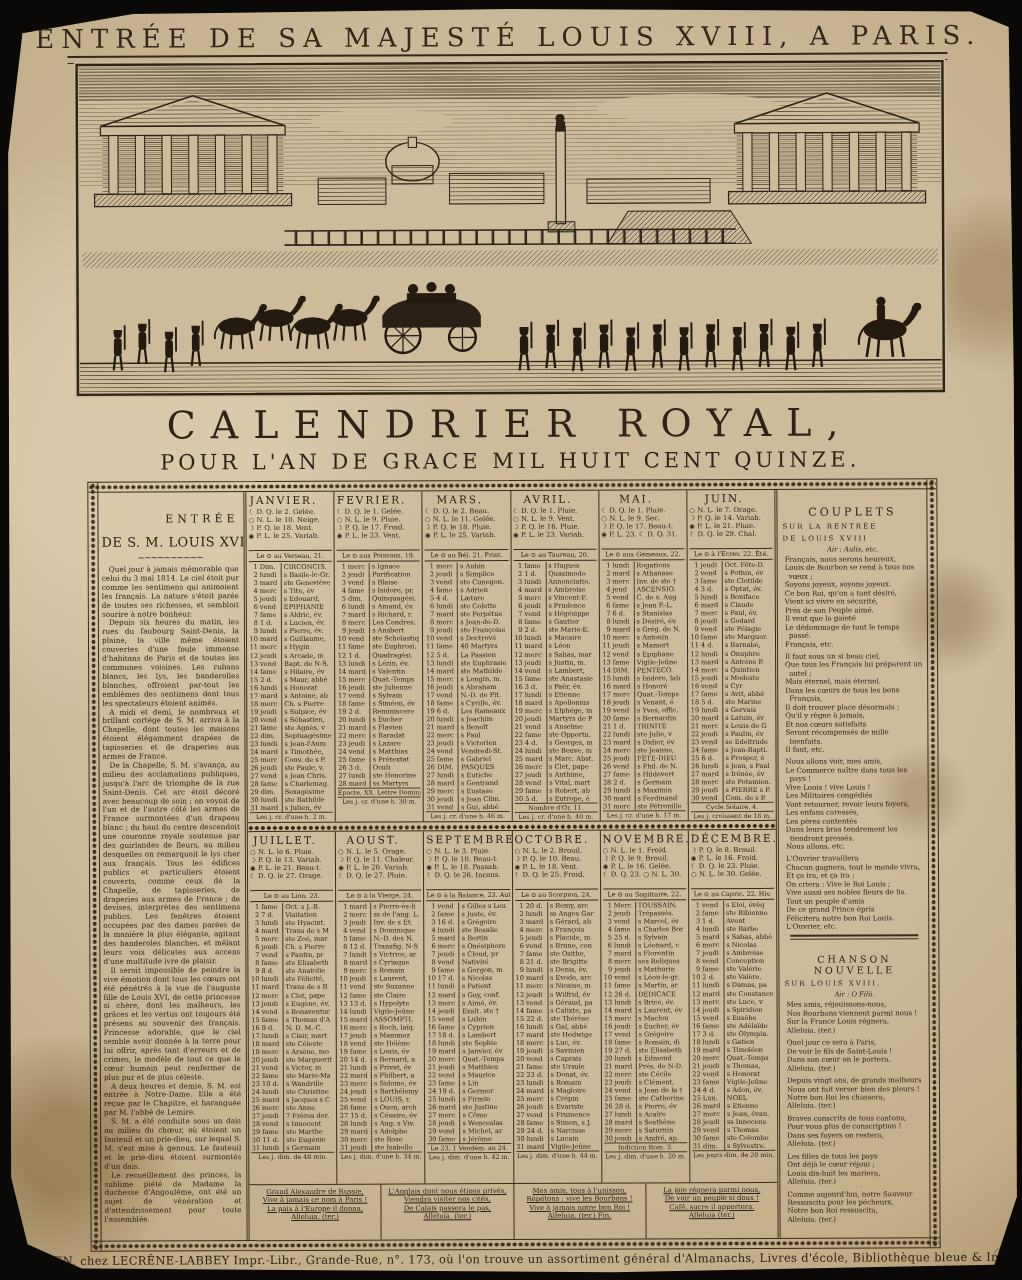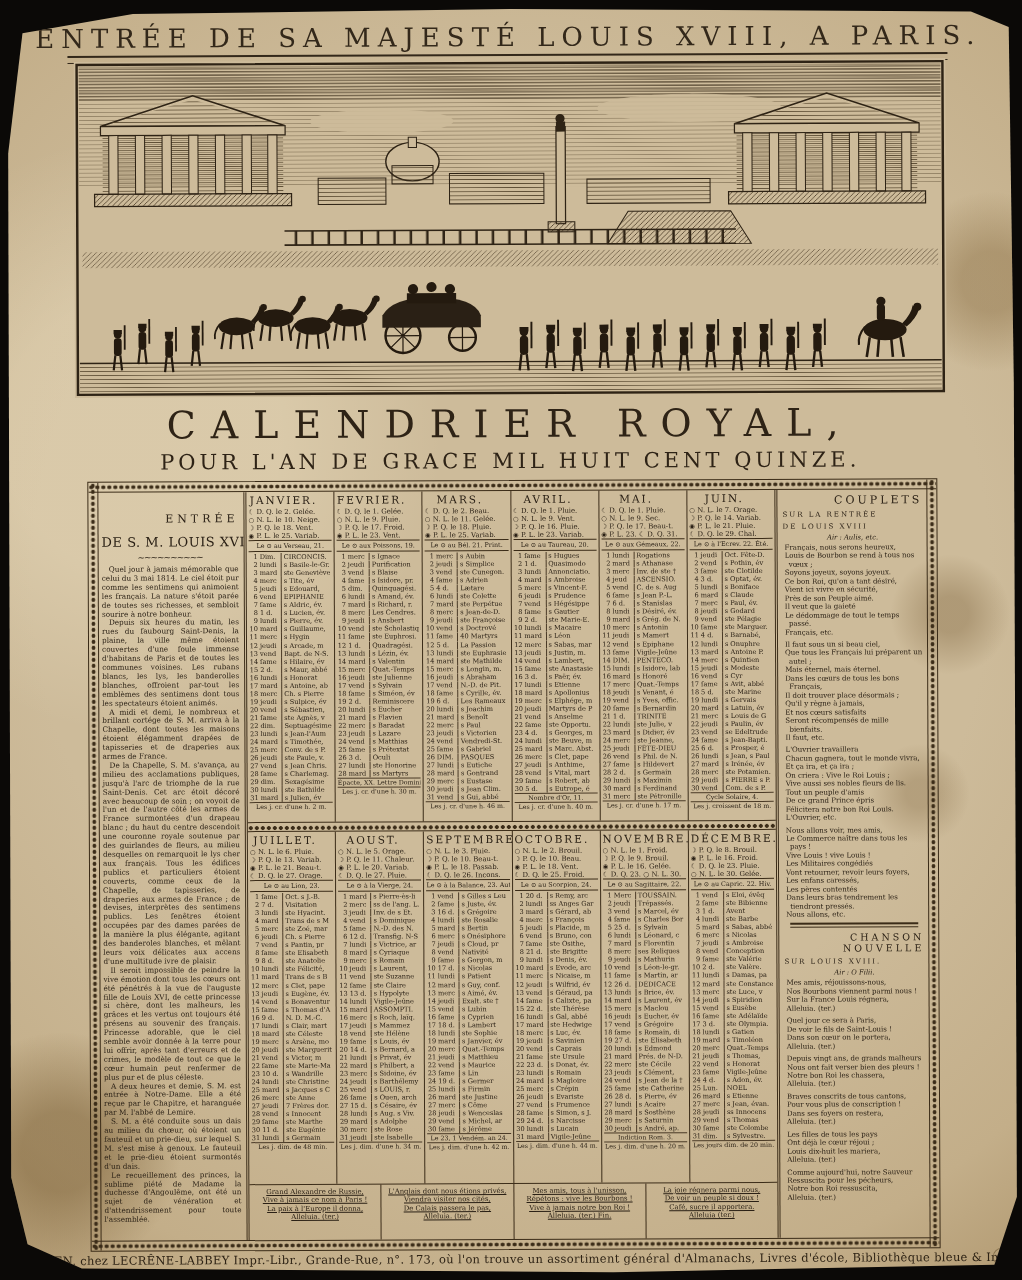--- a/index.html
+++ b/index.html
@@ -53,34 +53,34 @@
   .vbox{flex:1;border-right:1px solid #3b2c18;padding:3px 2px;text-align:center;
     font-size:6.9px;line-height:8.4px;overflow:hidden;text-decoration:underline;}
   .vbox:last-child{border-right:none;}
   
   .month{flex:1;border-right:1px solid #3b2c18;padding:1px 2px 0 2px;box-sizing:border-box;overflow:hidden;}
   .month:last-child{border-right:none;}
   .mname{text-align:center;font-size:10.5px;letter-spacing:2px;margin:1px 13px 2px 0;white-space:nowrap;}
   .phase{display:flex;align-items:center;font-size:6.9px;line-height:8px;white-space:nowrap;}
   .picon{font-family:"DejaVu Sans",sans-serif;font-size:6.5px;width:8px;display:inline-block;}
   .zod{font-size:6.4px;text-align:center;border-top:1px solid #3b2c18;border-bottom:1px solid #3b2c18;
-    margin-top:0;padding:1px 0;white-space:nowrap;overflow:hidden;}
+    margin-top:10px;padding:1px 0;white-space:nowrap;overflow:hidden;}
   .days{margin-top:1px;}
   .drow{display:flex;font-size:6.6px;line-height:8.05px;white-space:nowrap;overflow:hidden;}
   .dnum{width:9px;text-align:right;flex:none;}
   .dwd{width:21px;flex:none;padding-left:2px;border-right:.5px solid #4a3a26;}
   .dst{flex:1;padding-left:2px;overflow:hidden;}
   .mfoot{font-size:6.3px;line-height:7.6px;text-align:center;border-top:.5px solid #4a3a26;white-space:nowrap;overflow:hidden;}
   
   #entree-title{text-align:right;font-size:11px;letter-spacing:4px;margin-top:18px;}
   #entree-sub{text-align:left;font-size:13px;letter-spacing:.5px;margin-top:9px;white-space:nowrap;}
   #entree-orn{text-align:center;font-size:9px;letter-spacing:-1px;margin:3px 0;}
   .para{font-size:7.3px;line-height:8.9px;text-align:justify;text-indent:7px;margin:0;}
   
-  .rc-title{text-align:right;font-size:11px;letter-spacing:3px;margin-top:2px;}
+  .rc-title{text-align:center;font-size:11px;letter-spacing:3px;margin-top:14px;}
   .rc-sub{font-size:7px;letter-spacing:2px;margin-top:4px;}
   .rc-air{text-align:center;font-size:6.8px;font-style:italic;margin:3px 0 2px 0;}
   .stanza{margin:0 0 4px 0;}
   .vline{font-size:7px;line-height:8.45px;text-align:left;padding-left:6px;text-indent:-4px;}
   #chanson-rule{border-top:2px solid #3b2c18;border-bottom:1px solid #3b2c18;height:2px;margin:4px 6px;}
   
   #imprint{position:absolute;left:10px;top:1252px;width:1000px;font-size:11.5px;
     letter-spacing:.3px;color:#2e2315;white-space:nowrap;overflow:hidden;}
   #stamp{position:absolute;right:14px;top:1250px;width:16px;height:16px;border:1px solid #6a5430;
     border-radius:50%;opacity:.6;}
@@ -2389,40 +2389,40 @@
                 <div class="vline">Que tous les Français lui préparent un autel ;</div>
                 <div class="vline">Mais éternel, mais éternel.</div>
                 <div class="vline">Dans les cœurs de tous les bons Français,</div>
                 <div class="vline">Il doit trouver place désormais ;</div>
                 <div class="vline">Qu'il y règne à jamais,</div>
                 <div class="vline">Et nos cœurs satisfaits</div>
                 <div class="vline">Seront récompensés de mille bienfaits.</div>
                 <div class="vline">Il faut, etc.</div>
               </div>
               <div class="stanza">
+                <div class="vline">Nous allons voir, mes amis,</div>
+                <div class="vline">Le Commerce naître dans tous les pays !</div>
+                <div class="vline">Vive Louis ! vive Louis !</div>
+                <div class="vline">Les Militaires congédiés</div>
+                <div class="vline">Vont retourner, revoir leurs foyers,</div>
+                <div class="vline">Les enfans caressés,</div>
+                <div class="vline">Les pères contentés</div>
+                <div class="vline">Dans leurs bras tendrement les tiendront pressés.</div>
+                <div class="vline">Nous allons, etc.</div>
+              </div>
+              <div class="stanza">
                 <div class="vline">L'Ouvrier travaillera</div>
                 <div class="vline">Chacun gagnera, tout le monde vivra,</div>
                 <div class="vline">Et ça ira, et ça ira ;</div>
                 <div class="vline">On criera : Vive le Roi Louis ;</div>
                 <div class="vline">Vive aussi ses nobles fleurs de lis.</div>
                 <div class="vline">Tout un peuple d'amis</div>
                 <div class="vline">De ce grand Prince épris</div>
                 <div class="vline">Félicitera notre bon Roi Louis.</div>
                 <div class="vline">L'Ouvrier, etc.</div>
-              </div>
-              <div class="stanza">
-                <div class="vline">Nous allons voir, mes amis,</div>
-                <div class="vline">Le Commerce naître dans tous les pays !</div>
-                <div class="vline">Vive Louis ! vive Louis !</div>
-                <div class="vline">Les Militaires congédiés</div>
-                <div class="vline">Vont retourner, revoir leurs foyers,</div>
-                <div class="vline">Les enfans caressés,</div>
-                <div class="vline">Les pères contentés</div>
-                <div class="vline">Dans leurs bras tendrement les tiendront pressés.</div>
-                <div class="vline">Nous allons, etc.</div>
               </div>
             </div>
         <div id="chanson-rule"></div>
         <div class="rc-title" style="font-size:9.5px">CHANSON NOUVELLE</div>
         <div class="rc-sub">SUR LOUIS XVIII.</div>
         <div class="rc-air">Air : O Filii.</div>
         <div id="chanson-stanzas">
               <div class="stanza">
                 <div class="vline">Mes amis, réjouissons-nous,</div>
                 <div class="vline">Nos Bourbons viennent parmi nous !</div>

